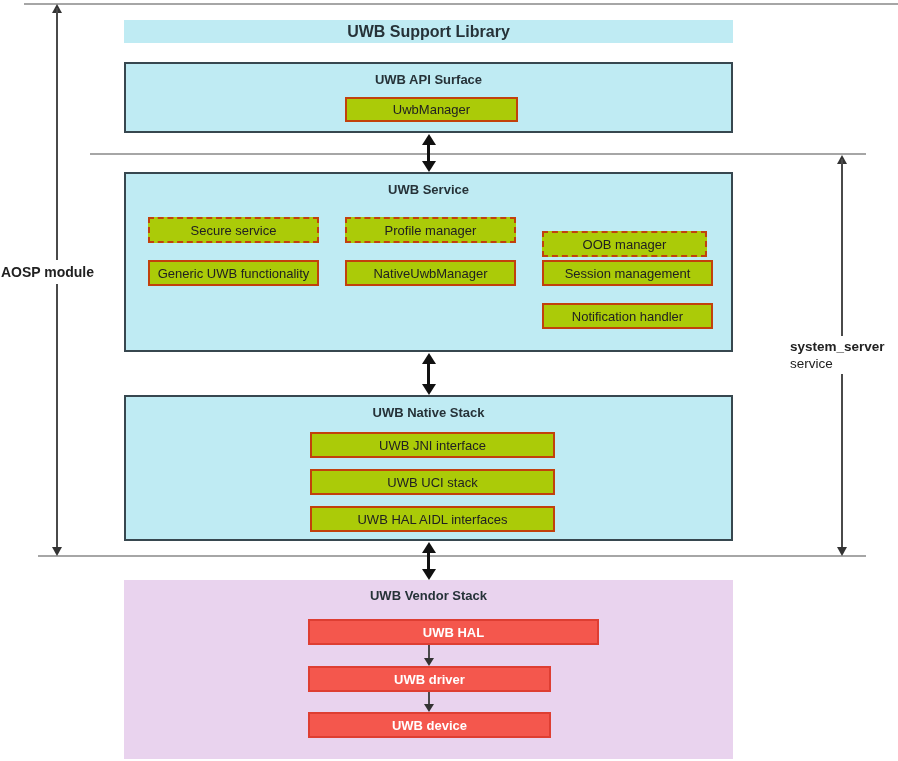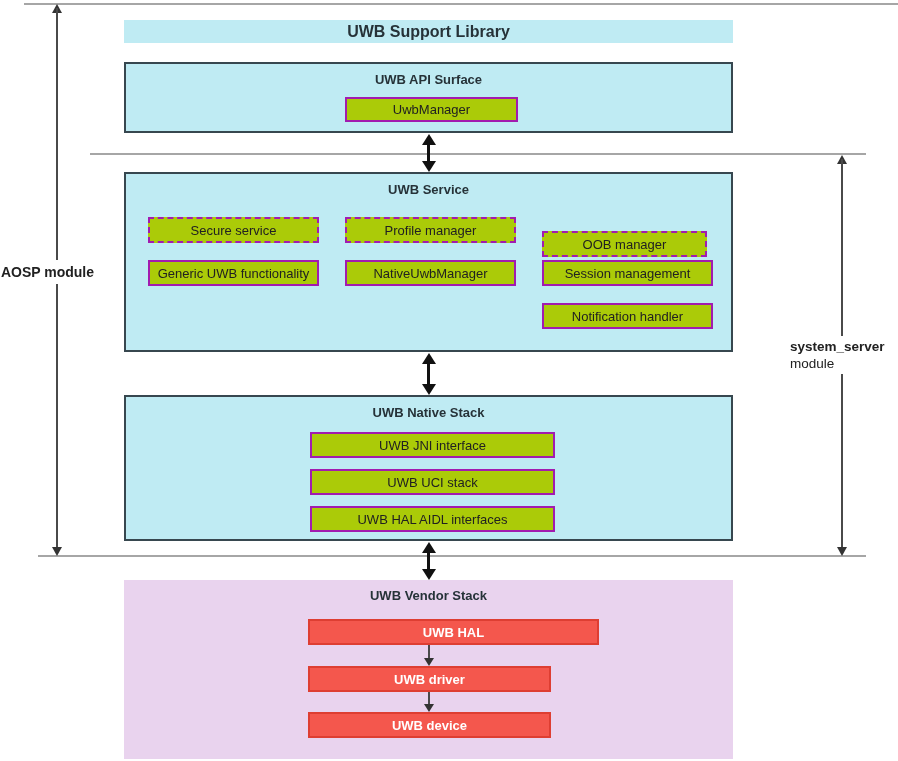--- a/index.html
+++ b/index.html
@@ -7,21 +7,21 @@
           font-family:"Liberation Sans", sans-serif;color:#263238;}
   .hline{position:absolute;height:2px;background:#a6a6a6;z-index:1;}
   .box{position:absolute;box-sizing:border-box;}
   .cyan{background:#bfebf3;}
   .bordered{border:2px solid #37474f;}
   .purple{background:#e9d3ee;}
   .box-title{position:absolute;top:8px;left:0;width:100%;text-align:center;
              font-weight:bold;font-size:13px;color:#263238;}
   .bar-title{position:absolute;top:0;left:0;width:100%;height:100%;display:flex;
              align-items:center;justify-content:center;font-weight:bold;font-size:16px;}
-  .chip{position:absolute;box-sizing:border-box;background:#abcb08;border:2px solid #a21caf;
+  .chip{position:absolute;box-sizing:border-box;background:#abcb08;border:2px solid #c2410c;
         display:flex;align-items:center;justify-content:center;font-size:13px;color:#212121;}
   .chip.dashed{border-style:dashed;}
   .chip.red{background:#f4574d;border:2px solid #de3e32;color:#ffffff;font-weight:bold;}
   
   .dbl{position:absolute;width:14px;z-index:3;}
   .dbl .shaft{position:absolute;left:5px;top:6px;bottom:6px;width:3px;background:#111;}
   .dbl .tri{position:absolute;width:0;height:0;left:0;}
   .dbl .tri-up{top:0;border-left:7px solid transparent;border-right:7px solid transparent;border-bottom:11px solid #111;}
   .dbl .tri-down{bottom:0;border-left:7px solid transparent;border-right:7px solid transparent;border-top:11px solid #111;}
   
@@ -57,21 +57,21 @@
   </div>
   <div class="side-label lbl-aosp">AOSP module</div>
 
   <div class="thin" style="left:837px;top:155px;height:401px;">
     <div class="tri tri-up"></div>
     <div class="shaft"></div>
     <div class="tri tri-down"></div>
   </div>
   <div class="side-label lbl-ss">
     <div class="b">system_server</div>
-    <div>module</div>
+    <div>service</div>
   </div>
 
   <div class="box cyan" style="left:124px;top:20px;width:609px;height:23px;">
     <div class="bar-title">UWB Support Library</div>
   </div>
 
   <div class="box cyan bordered" style="left:124px;top:62px;width:609px;height:71px;">
     <div class="box-title">UWB API Surface</div>
     <div class="chip" style="left:219px;top:33px;width:173px;height:25px;">UwbManager</div>
   </div>

